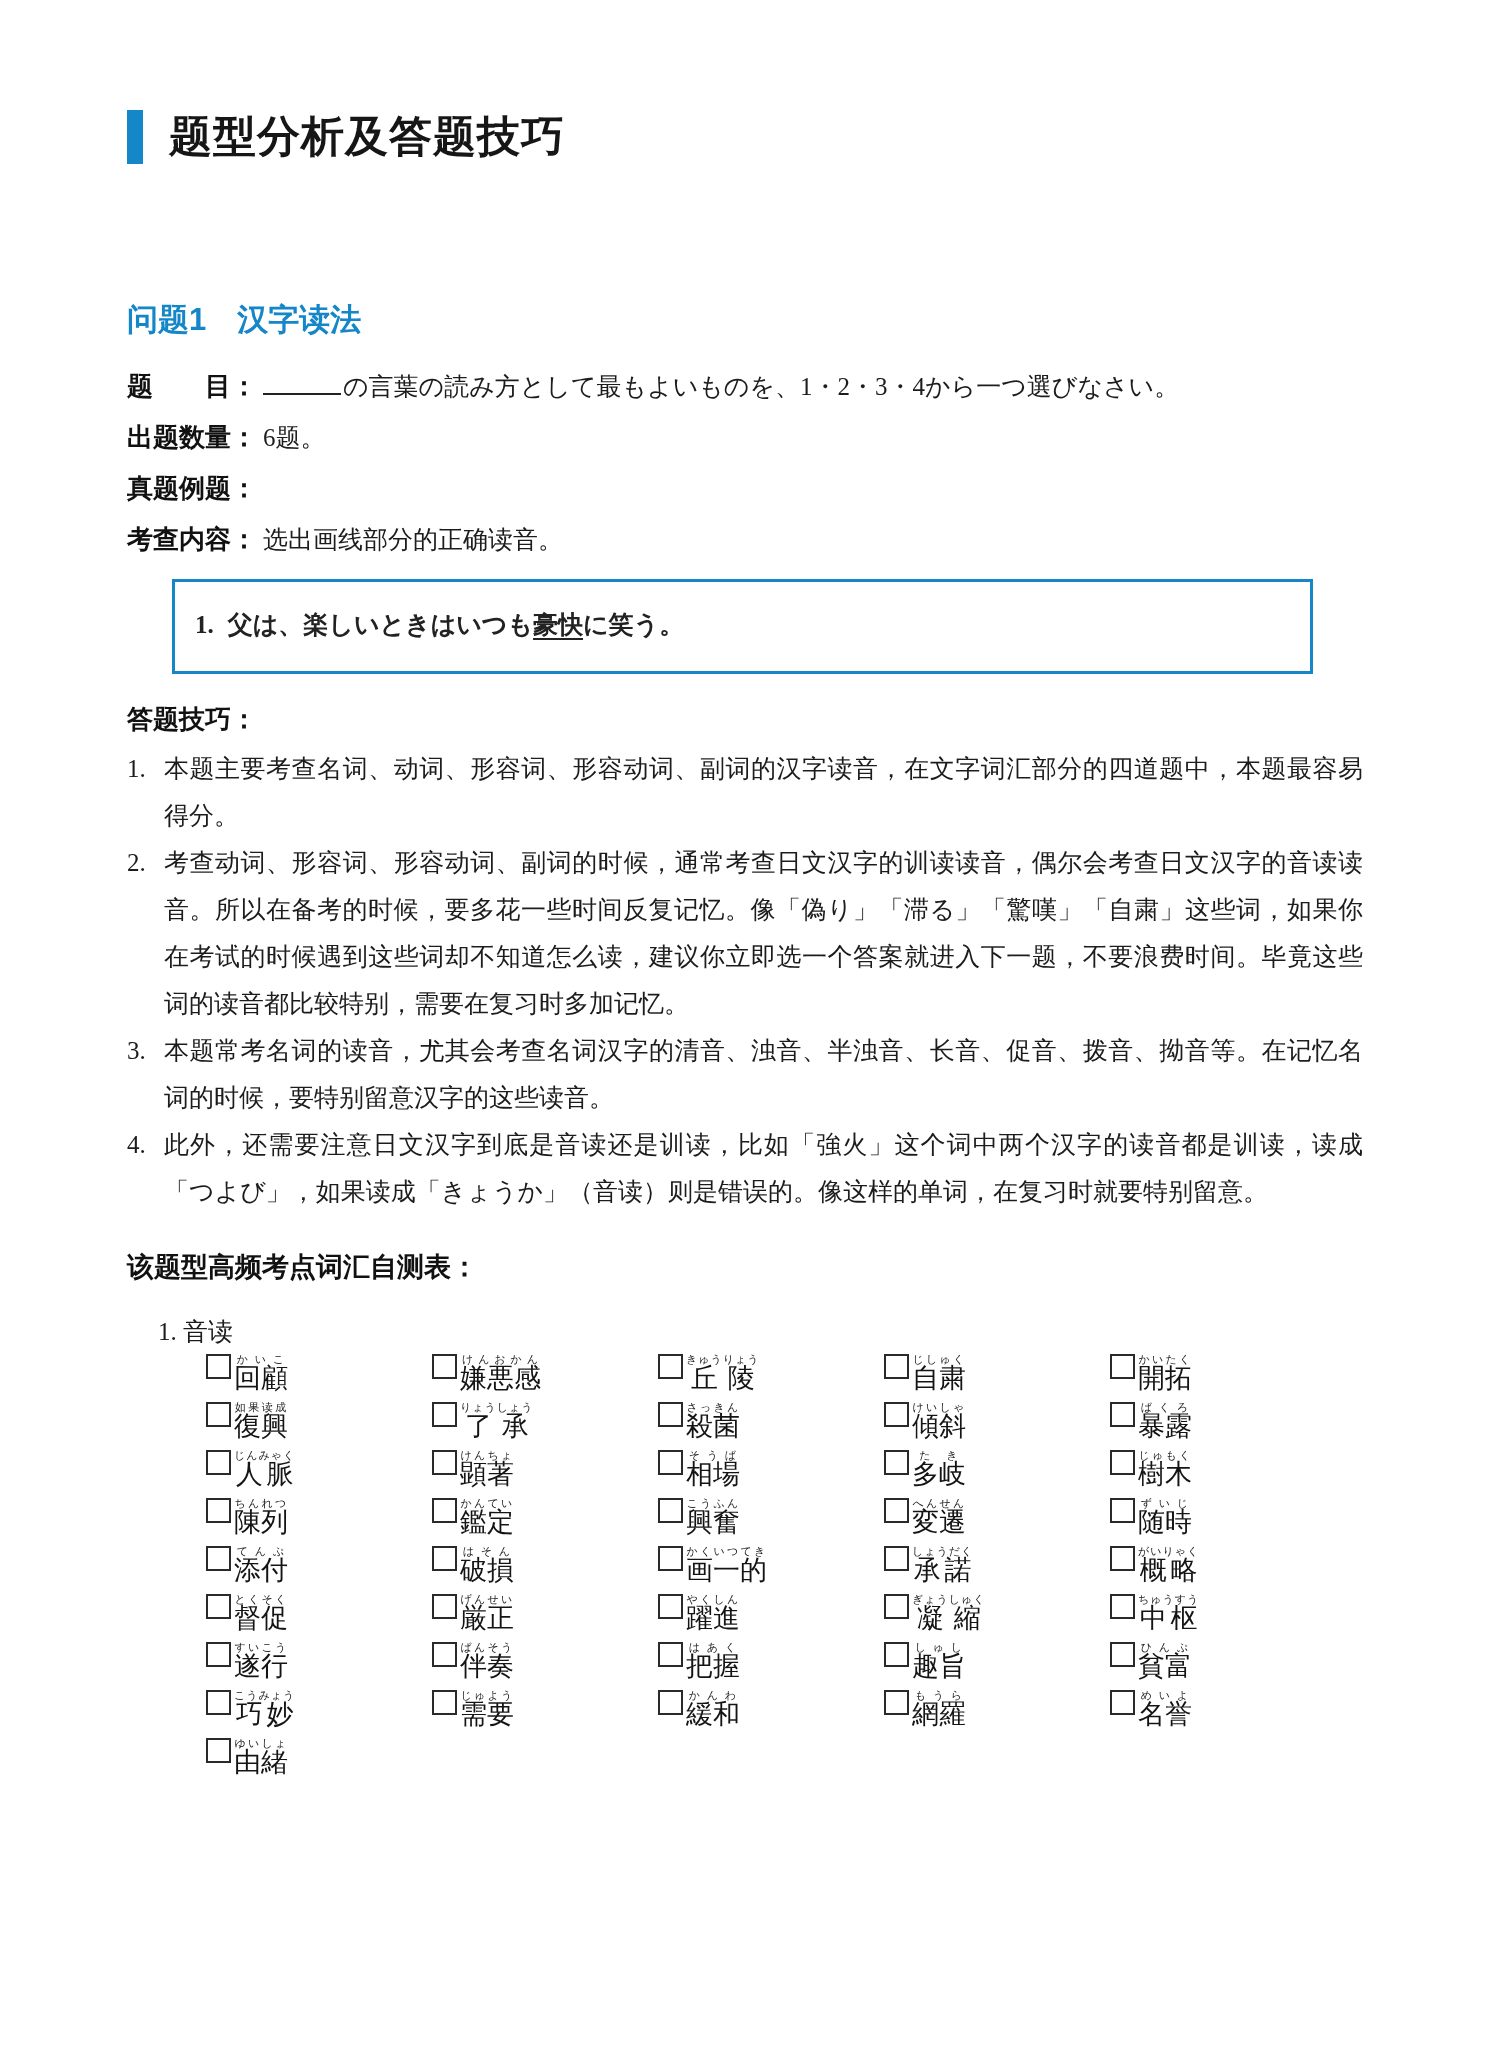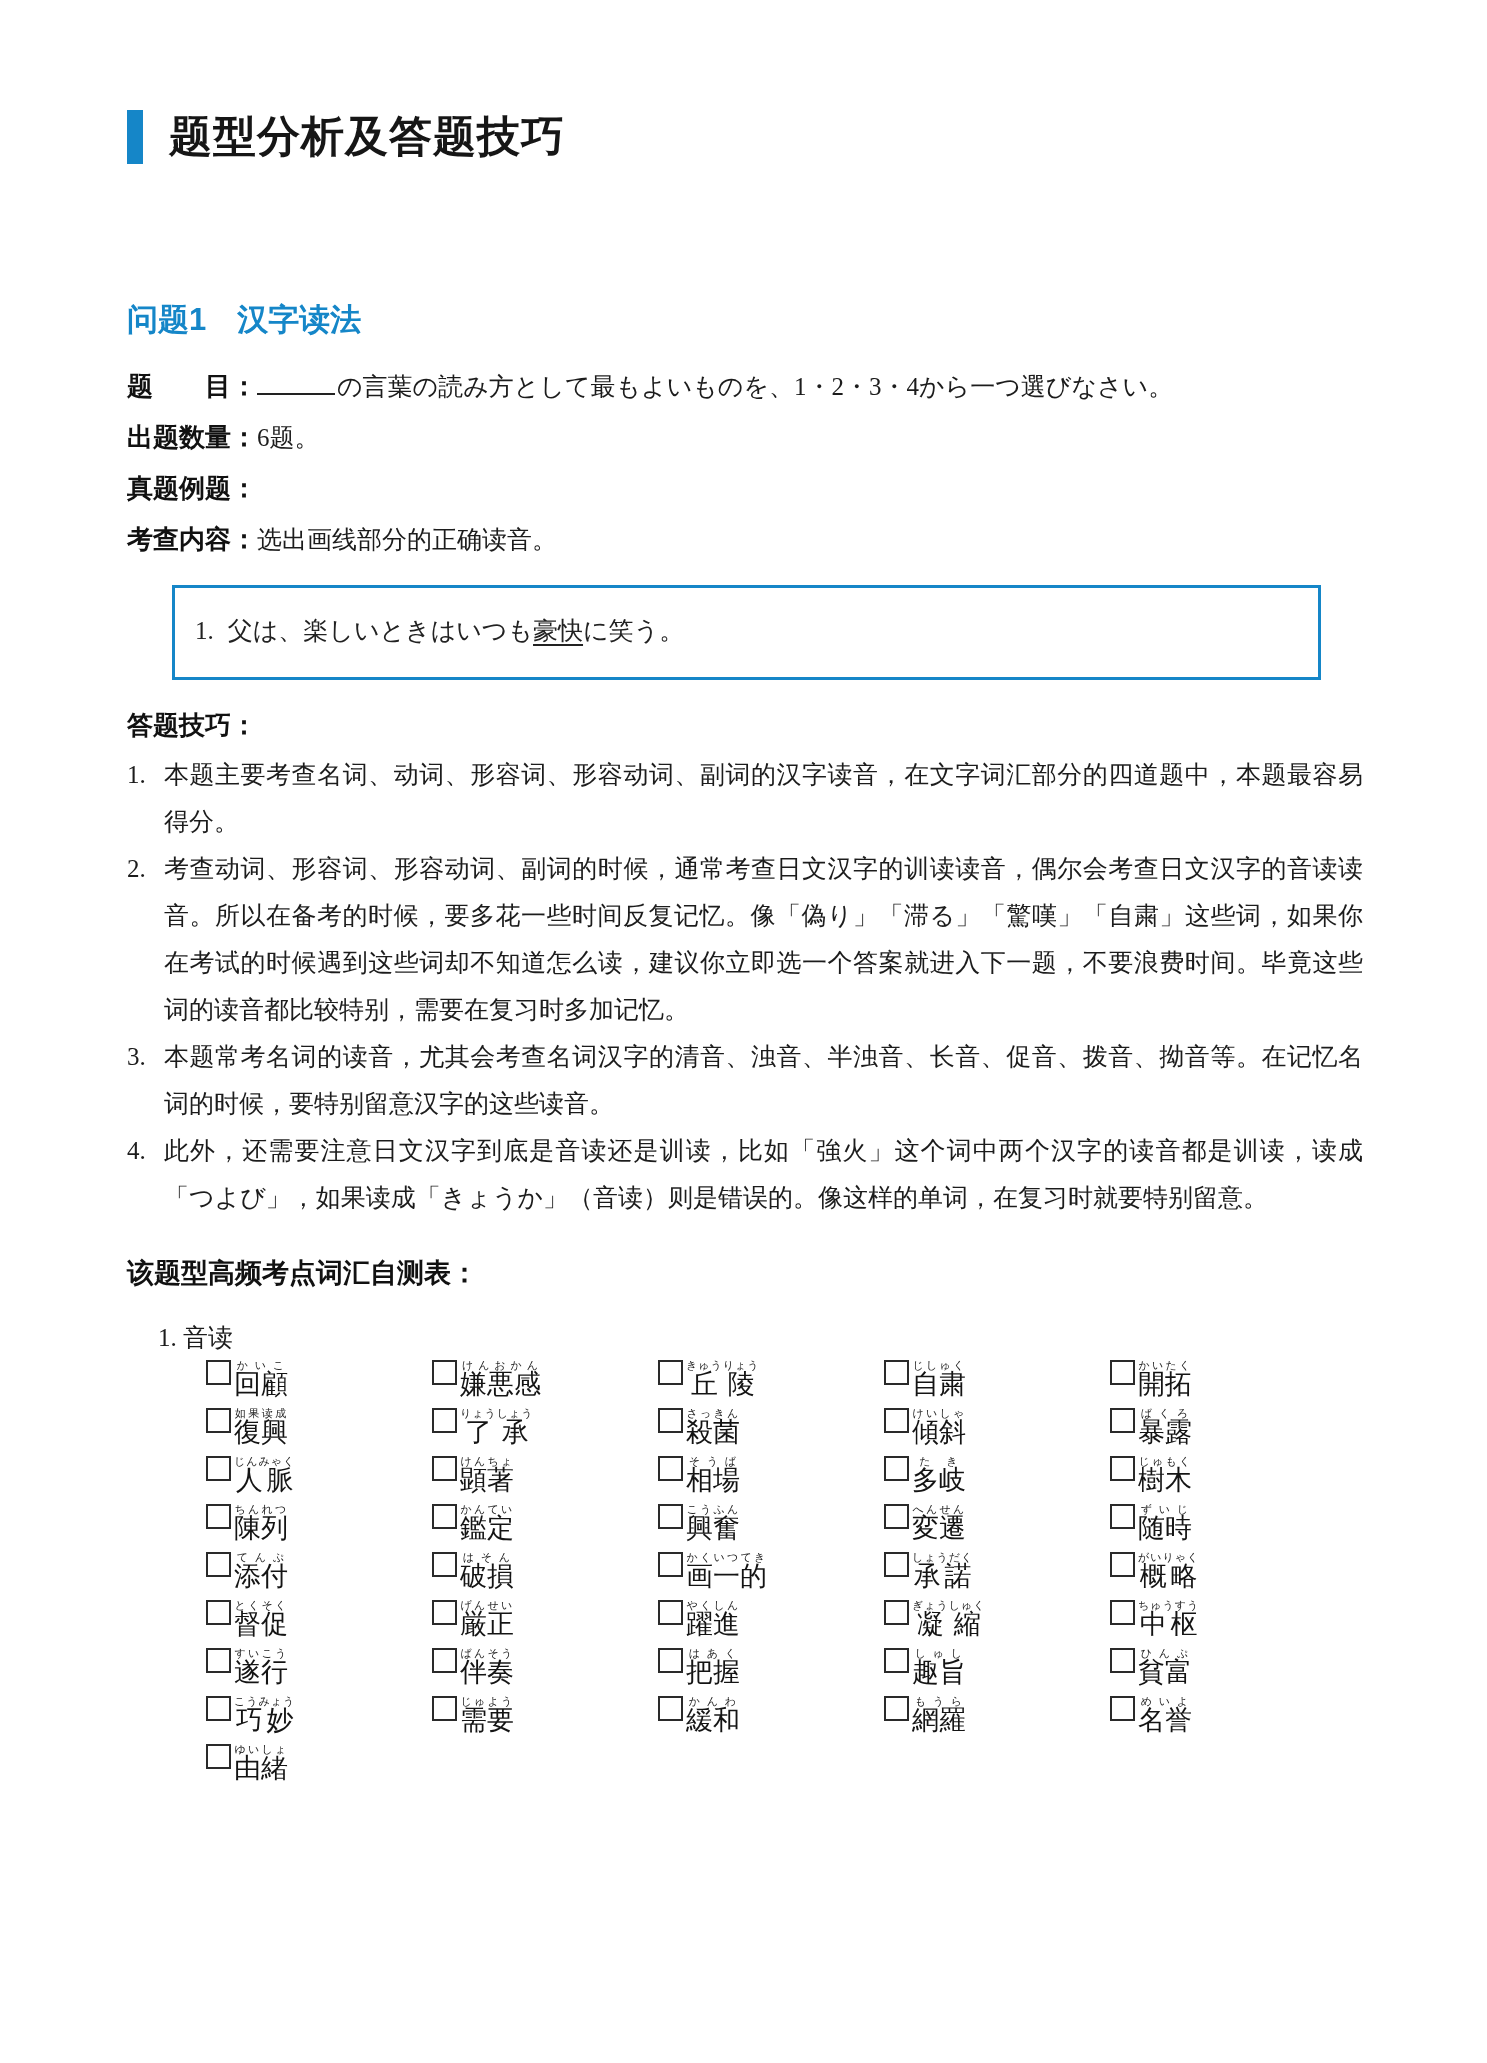--- a/index.html
+++ b/index.html
@@ -27,32 +27,33 @@
   .section-heading{
     margin:133px 127px 0 127px;
     font-family:"Liberation Sans","DejaVu Sans",sans-serif;
     font-weight:bold;font-size:31px;color:#1586c8;
   }
   
   .fields{margin:20px 127px 0 127px;}
   .field{line-height:50px;font-size:25px;white-space:nowrap;}
   .field-label{
     font-family:"Liberation Sans","DejaVu Sans",sans-serif;
-    font-weight:bold;font-size:26px;color:#111;text-align:right;
+    font-weight:bold;font-size:26px;color:#111;margin-right:6px;text-align:right;
   }
   .blank-line{
     display:inline-block;width:78px;height:1.05em;
     border-bottom:2px solid #222;margin-right:2px;
   }
   
   .example-box{
-    margin:20px 0 0 172px;width:1095px;
+    margin:14px 0 0 172px;width:1095px;
     border:3px solid #1586c8;
-    padding:26px 28px 30px 20px;
+    padding:26px 20px 30px 20px;
     font-size:25px;
+    font-weight:bold;
   }
   .example-sentence{white-space:nowrap;color:#222;}
   .example-num{margin-right:14px;}
   .target-underline{text-decoration:underline;text-underline-offset:5px;}
   .options-row{display:flex;margin:24px 0 0 28px;}
   .opt{width:196px;white-space:nowrap;}
   .opt-num{margin-right:22px;}
   
   .tips-label{
     margin:28px 127px 0 127px;

